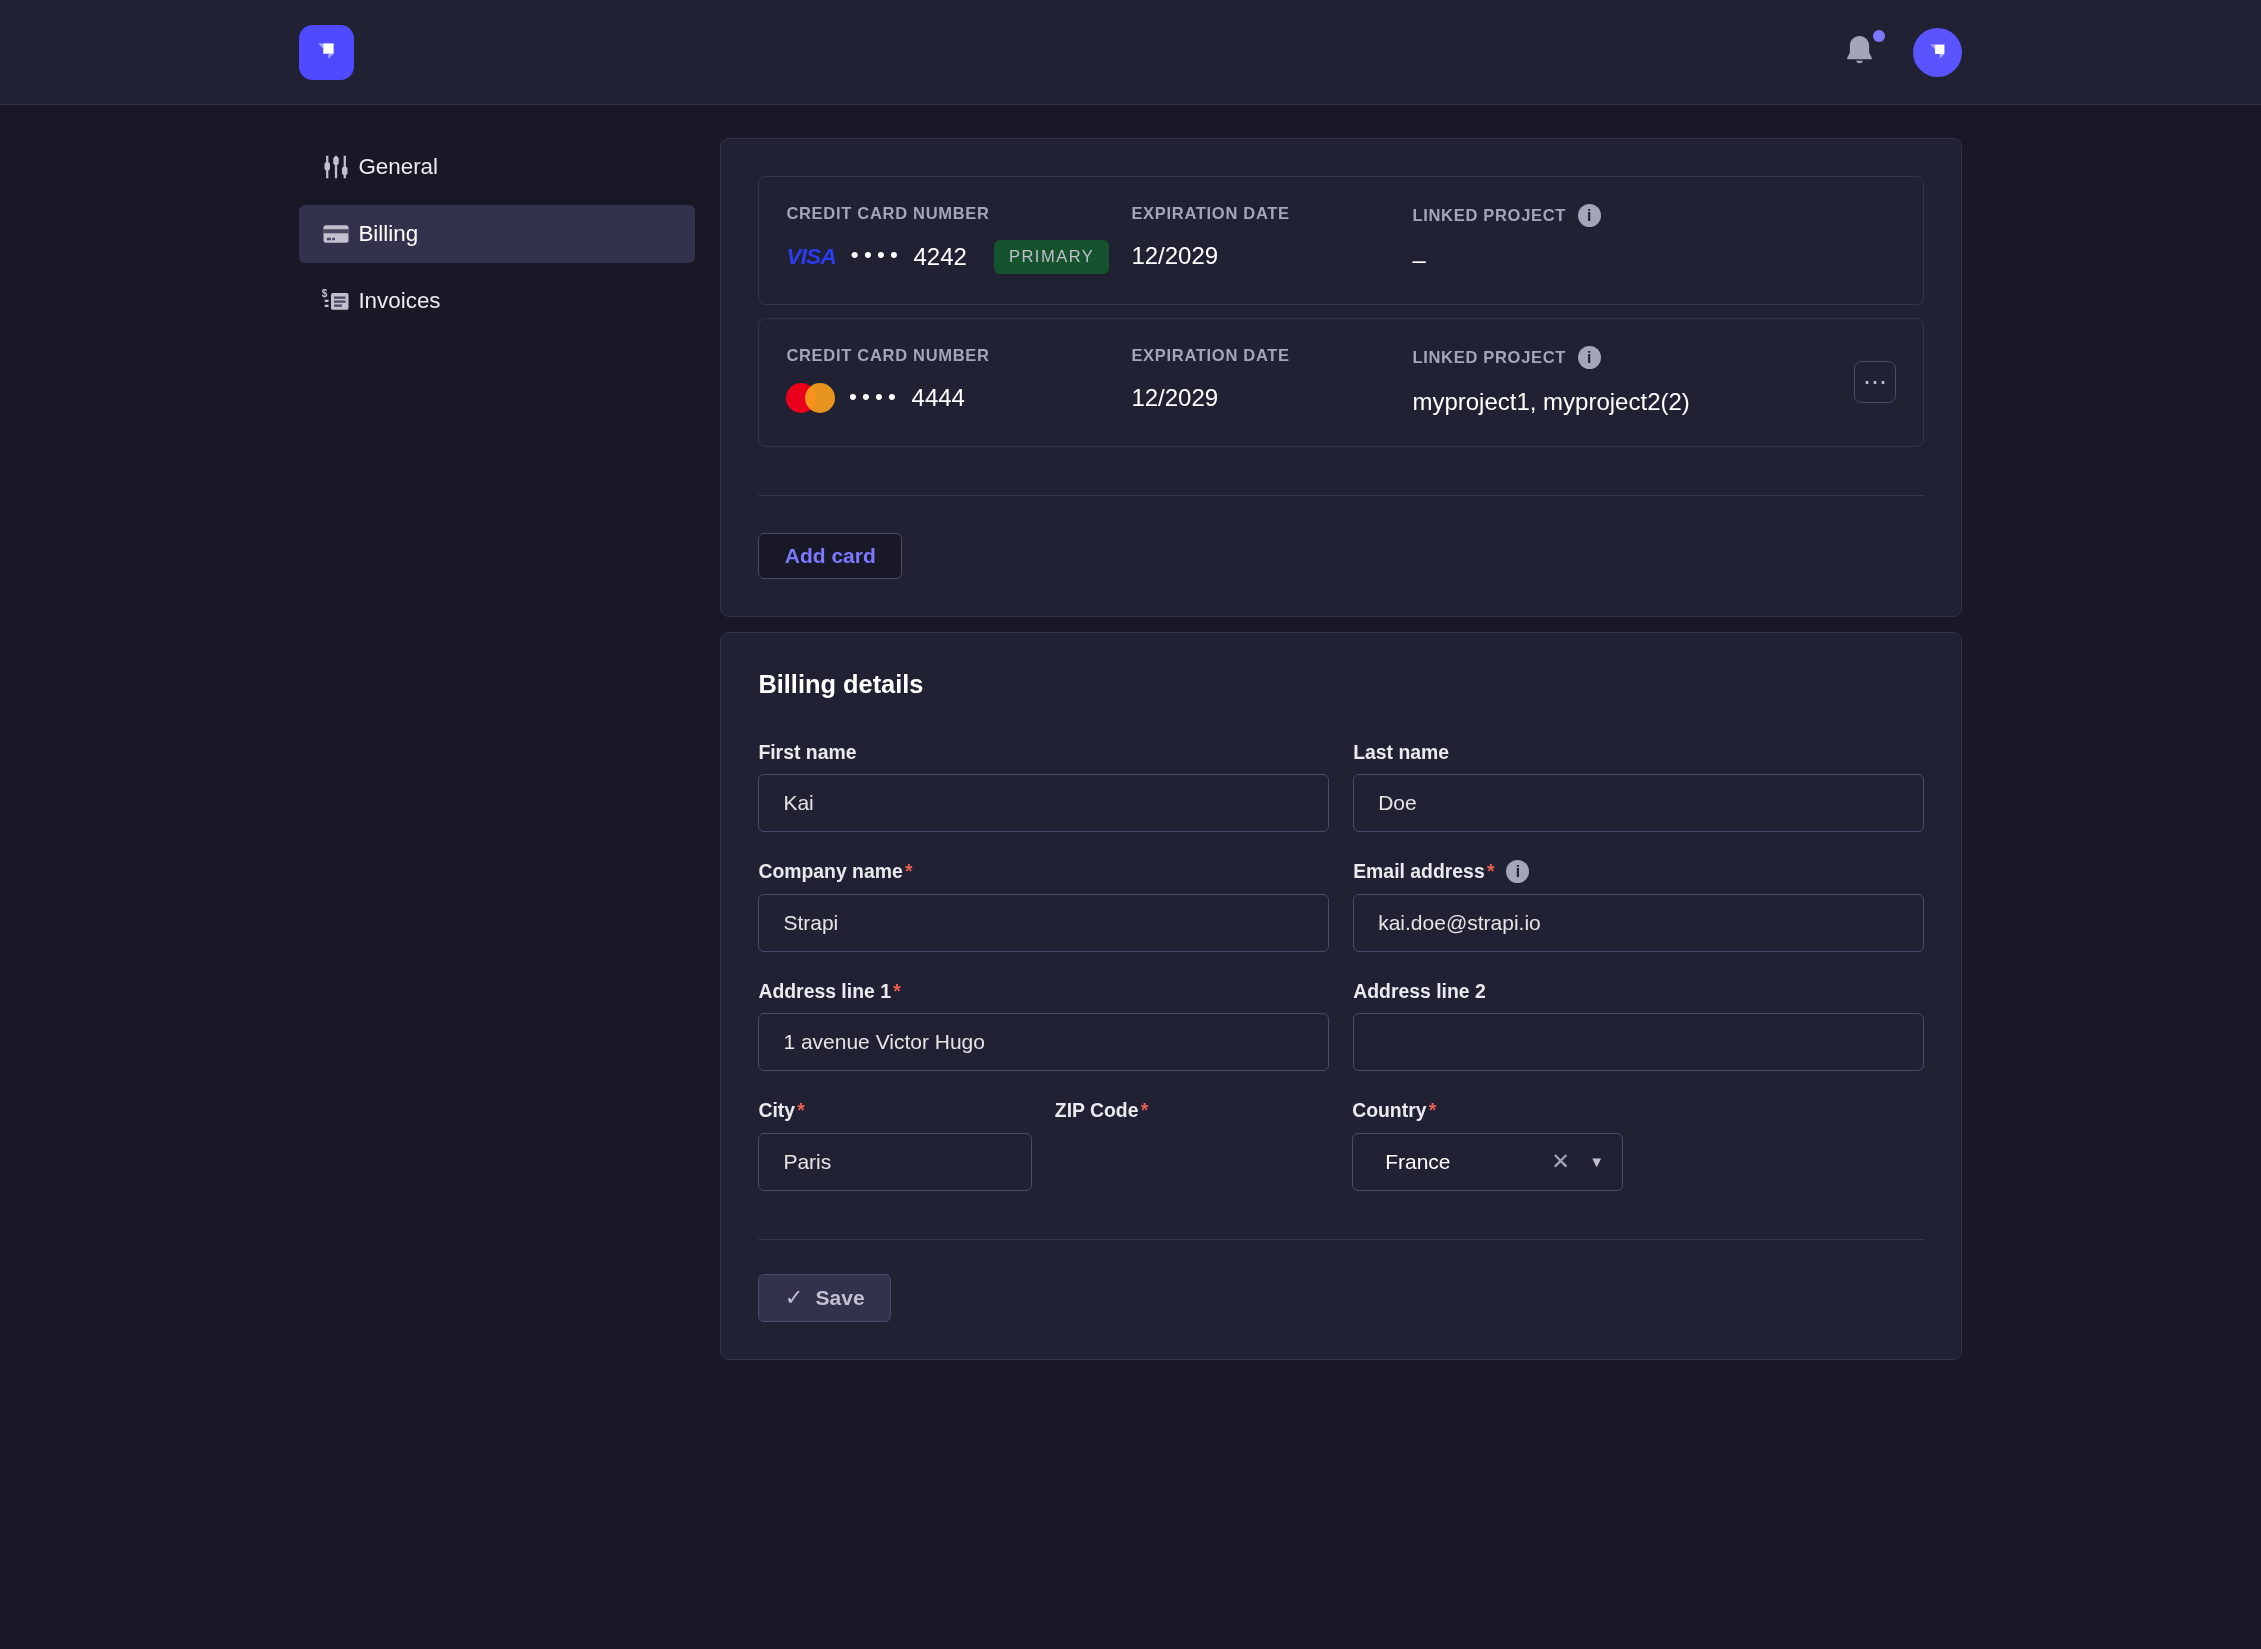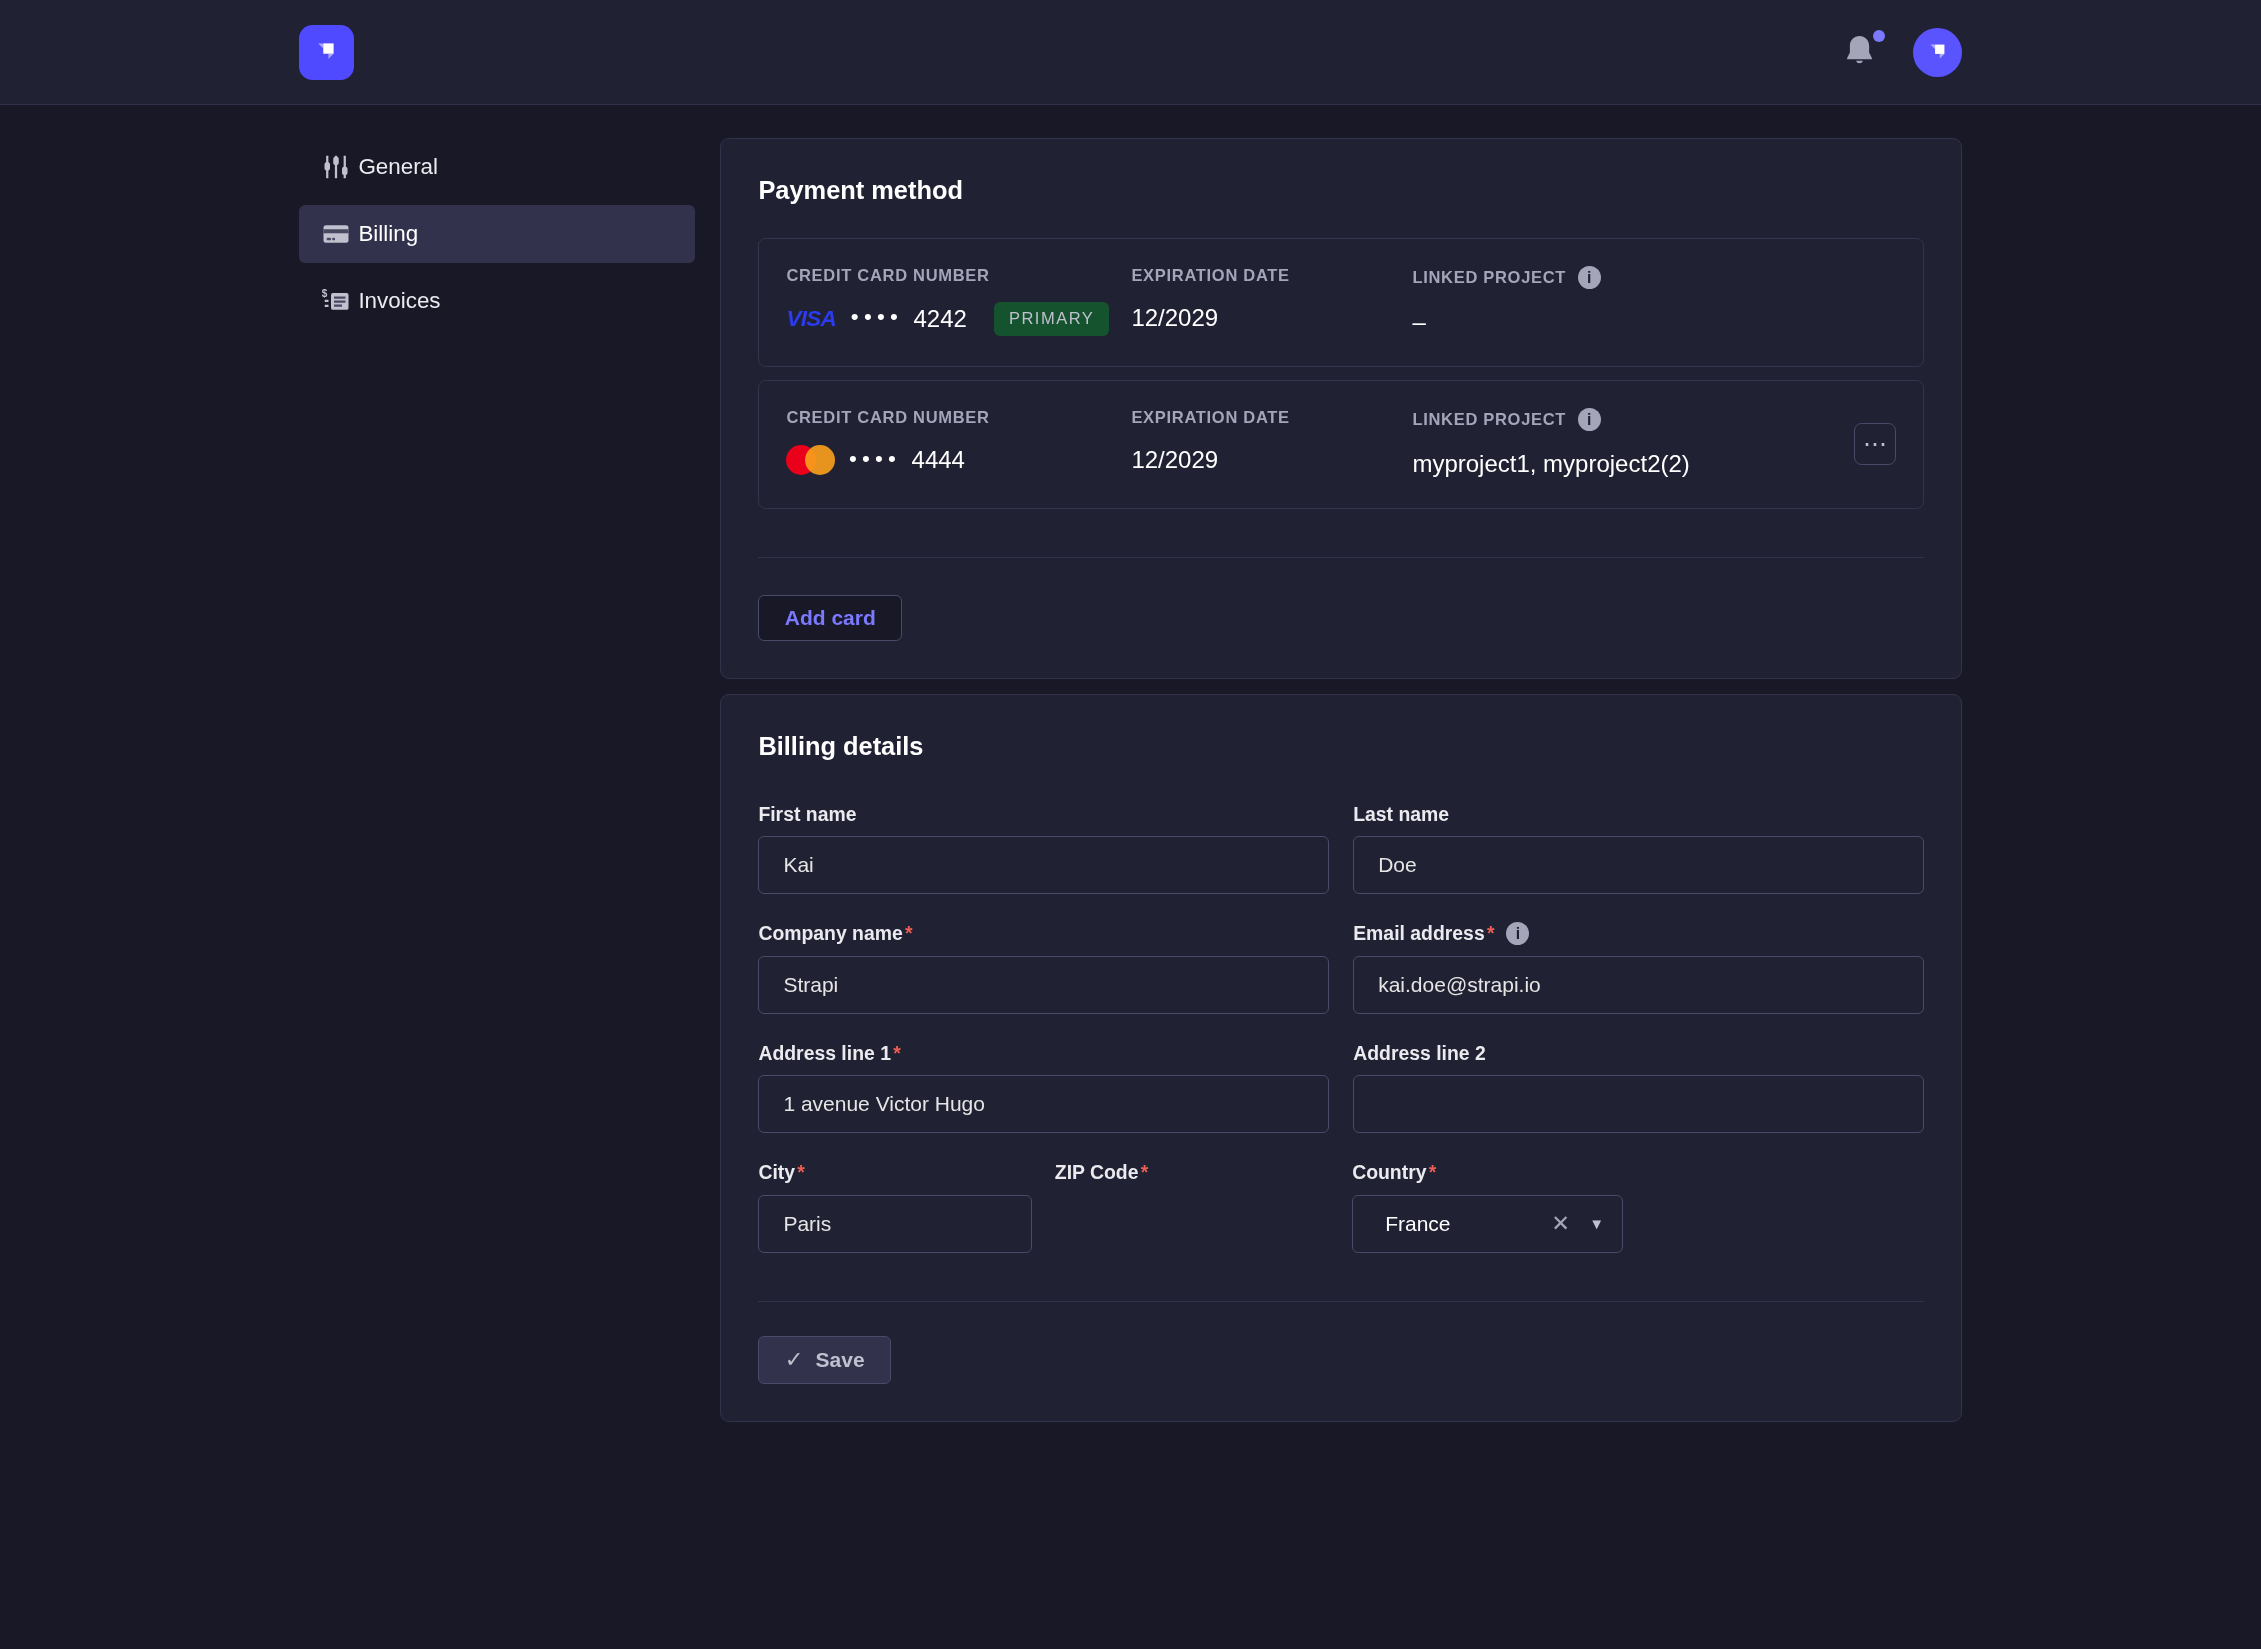--- a/index.html
+++ b/index.html
@@ -202,21 +202,20 @@
           <rect x="10.4" y="14.8" width="6.4" height="1.8" fill="#32324d" opacity="0.85"></rect>
         </svg>
       </span>
       <span>Invoices</span>
     </div>
   </nav>
 
   <section class="content">
 
     <div class="panel">
-      <h2 class="panel-title">Payment method</h2>
 
       
       <div class="card-row">
         <div class="col-card">
           <div class="mini-label">CREDIT CARD NUMBER</div>
           <div class="card-value">
             <span class="visa-mark">VISA</span>
             <span class="masked">••••</span>
             <span>4242</span>
             <span class="primary-badge">PRIMARY</span>

